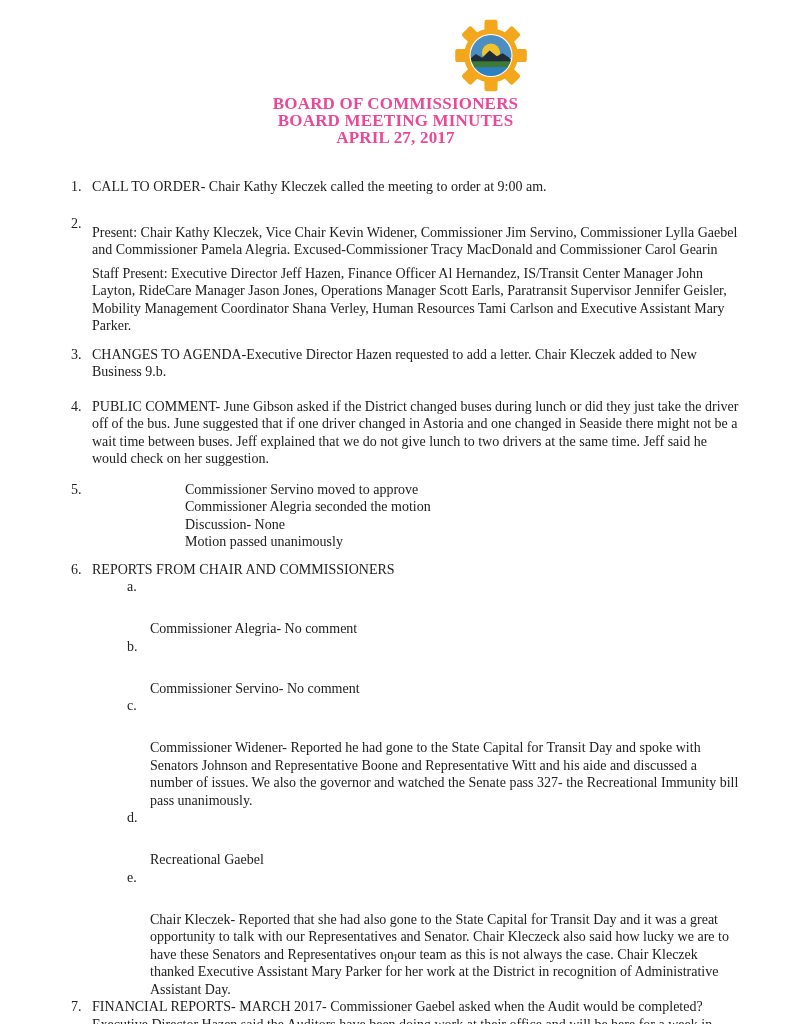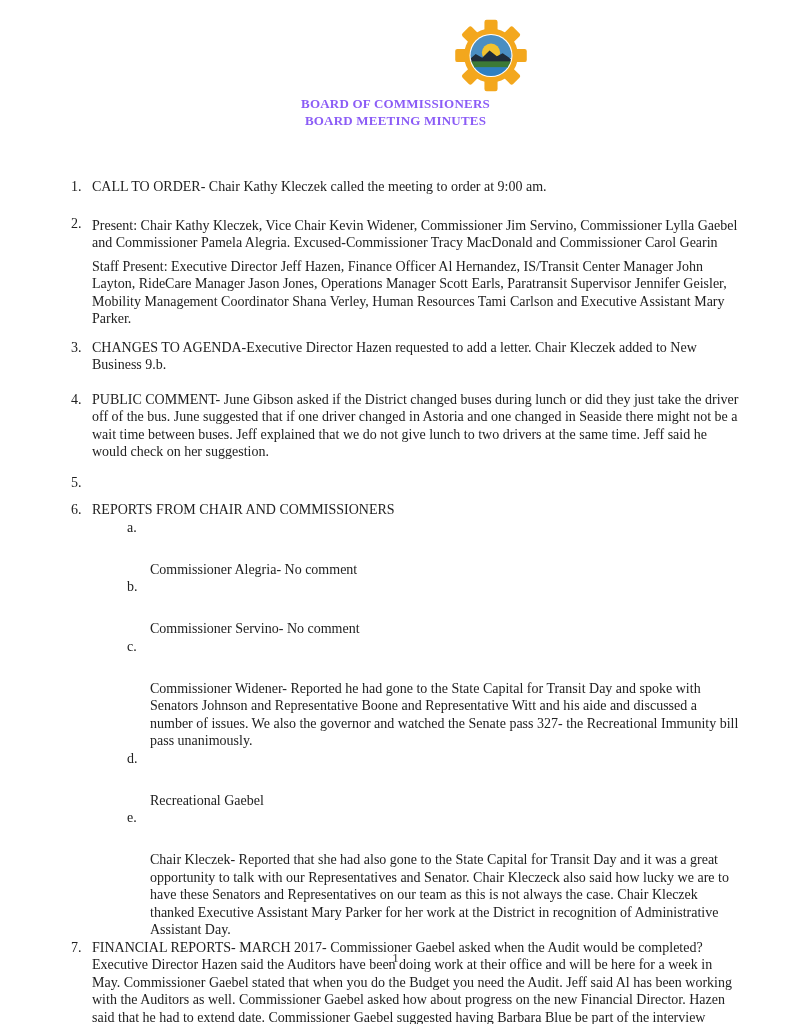--- a/index.html
+++ b/index.html
@@ -19,31 +19,31 @@
     position: absolute; left: 314px; top: 33px; width: 138px;
     text-align: center;
     font-weight: bold; font-size: 13px; line-height: 16.5px;
     letter-spacing: 0.3px;
     color: #2c77b4;
   }
   .logo { position: absolute; left: 450px; top: 19px; width: 82px; height: 73px; }
   .doc-title {
     position: absolute; top: 95px; left: 0; right: 0;
     text-align: center;
-    font-weight: bold; font-size: 13px; line-height: 17px;
-    color: #8b5cf6; letter-spacing: 0.2px;
+    font-weight: bold; font-size: 17px; line-height: 17px;
+    color: #ec4899; letter-spacing: 0.2px;
   }
 
   
   .minutes { margin: 30px 40px 0 71px; font-size: 14px; line-height: 17.5px; }
   .item { display: flex; }
   .item .num { width: 21px; flex: none; }
   .item .content { width: 650px; }
   .para { margin: 0; }
-  .para.first { margin-top: 2px; }
+  .para.first { margin-top: 9px; }
   .para.spaced { margin-top: 6px; }
   .mb-a { margin-bottom: 19px; }
   .mb-b { margin-bottom: 11px; }
   .mb-c { margin-bottom: 17px; }
   .mb-d { margin-bottom: 13px; }
   .mb-e { margin-bottom: 10px; }
   .mb-f { margin-bottom: 0px; }
   .motions { margin-left: 93px; }
   .sub-row { display: flex; margin-left: 35px; }
   .sub-row .sub-label { width: 23px; flex: none; }
@@ -83,20 +83,21 @@
         <circle cx="50" cy="46" r="12.5" fill="#f2c22e"></circle>
         <polygon points="20,60 20,56 29,48 38,53 48,43 58,51 66,47 75,53 80,58 80,60" fill="#1f2c39"></polygon>
         <rect x="20" y="58" width="60" height="9" fill="#3c7a36"></rect>
         <rect x="20" y="66" width="60" height="14" fill="#2e7fc1"></rect>
       </g>
     </svg>
 
     <div class="doc-title">
       <div>BOARD OF COMMISSIONERS</div>
       <div>BOARD MEETING MINUTES</div>
+      <div>APRIL 27, 2017</div>
     </div>
   </div>
 
   <div class="minutes">
 
     <div class="item mb-a">
       <span class="num">1.</span>
       <div class="content">
         <div>CALL TO ORDER- Chair Kathy Kleczek called the meeting to order at 9:00 am.</div>
       </div>
@@ -120,20 +121,26 @@
     <div class="item mb-d">
       <span class="num">4.</span>
       <div class="content">
         <div>PUBLIC COMMENT- June Gibson asked if the District changed buses during lunch or did they just take the driver off of the bus. June suggested that if one driver changed in Astoria and one changed in Seaside there might not be a wait time between buses. Jeff explained that we do not give lunch to two drivers at the same time. Jeff said he would check on her suggestion.</div>
       </div>
     </div>
 
     <div class="item mb-e">
       <span class="num">5.</span>
       <div class="content">
+        <div class="motions">
+          <div>Commissioner Servino moved to approve</div>
+          <div>Commissioner Alegria seconded the motion</div>
+          <div>Discussion- None</div>
+          <div>Motion passed unanimously</div>
+        </div>
       </div>
     </div>
 
     <div class="item mb-f">
       <span class="num">6.</span>
       <div class="content">
         <div>REPORTS FROM CHAIR AND COMMISSIONERS</div>
         <div class="sub-row">
           <span class="sub-label">a.</span>
           <span class="sub-text">Commissioner Alegria- No comment</span>

